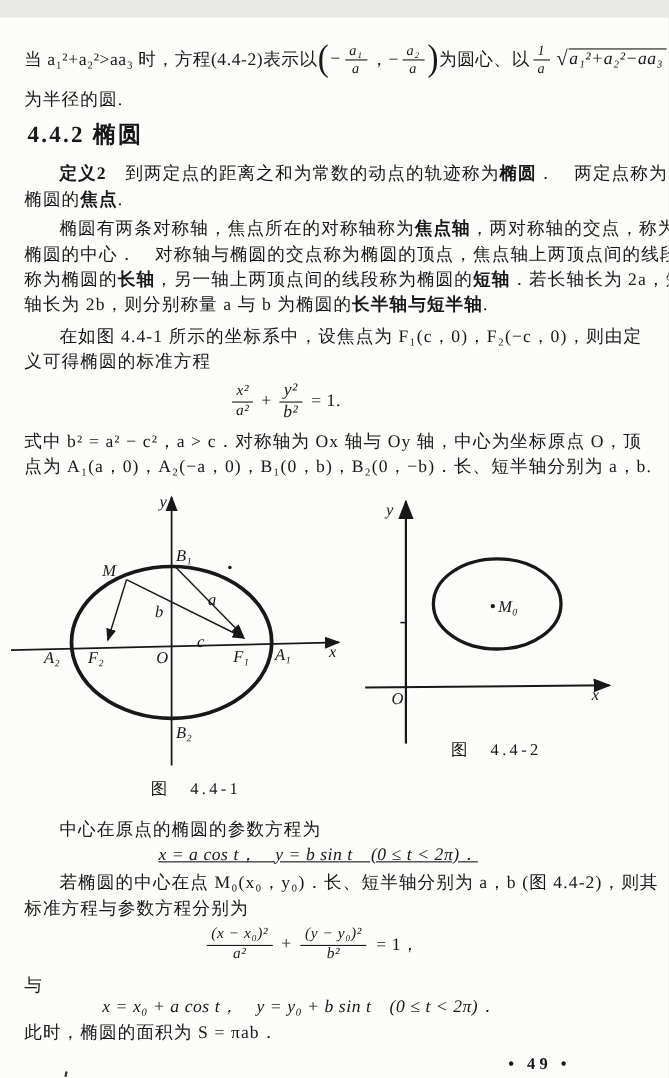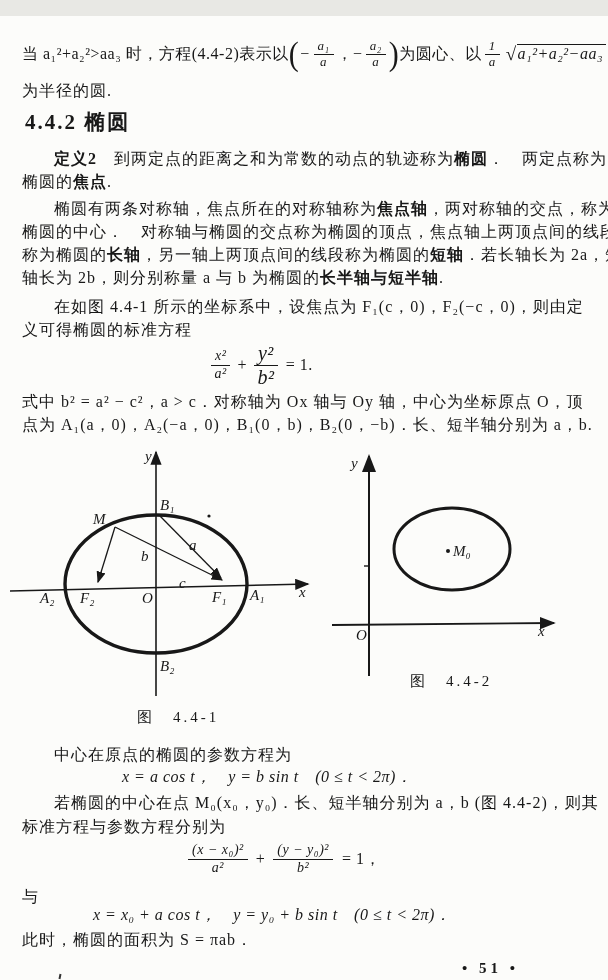--- a/index.html
+++ b/index.html
@@ -78,21 +78,21 @@
 
   <div class="line" style="left:54px;top:280px;">在如图 4.4-1 所示的坐标系中，设焦点为 F₁(c，0)，F₂(−c，0)，则由定</div>
   <div class="line" style="left:22px;top:303px;text-align:center;">义可得椭圆的标准方程</div>
 
   <div class="eq" style="left:208px;top:328px;height:42px;">
     <span class="frac" style="font-size:14px">
       <span class="num">x²</span>
       <span class="den">a²</span>
     </span>
     <span style="font-style:normal;margin:0 4px">+</span>
-    <span class="frac" style="font-size:20px">
+    <span class="frac" style="font-size:16px">
       <span class="num">y²</span>
       <span class="den">b²</span>
     </span>
     <span style="font-style:normal;margin-left:5px">= 1.</span>
   </div>
 
   <div class="line" style="left:22px;top:375px;">式中 b² = a² − c²，a &gt; c．对称轴为 Ox 轴与 Oy 轴，中心为坐标原点 O，顶</div>
   <div class="line" style="left:22px;top:398px;">点为 A₁(a，0)，A₂(−a，0)，B₁(0，b)，B₂(0，−b)．长、短半轴分别为 a，b.</div>
 
   <svg class="fig" style="left:8px;top:428px;" width="310" height="256" viewBox="0 0 310 256">
@@ -132,37 +132,37 @@
     <text x="133" y="108">M₀</text>
     <text x="36" y="192" font-style="normal">O</text>
     <text x="31" y="20">y</text>
     <text x="218" y="188">x</text>
   </svg>
 
   <div class="cap" style="left:137px;top:692px;">图　4.4-1</div>
   <div class="cap" style="left:410px;top:656px;">图　4.4-2</div>
 
   <div class="line" style="left:54px;top:728px;">中心在原点的椭圆的参数方程为</div>
-  <div class="eq" style="left:122px;top:750px;height:22px;">x = a cos t，　y = b sin t　(0 ≤ t &lt; 2π)．</div>
+  <div class="eq" style="left:144px;top:750px;height:22px;text-decoration:underline;">x = a cos t，　y = b sin t　(0 ≤ t &lt; 2π)．</div>
   <div class="line" style="left:54px;top:776px;">若椭圆的中心在点 M₀(x₀，y₀)．长、短半轴分别为 a，b (图 4.4-2)，则其</div>
   <div class="line" style="left:22px;top:800px;">标准方程与参数方程分别为</div>
 
   <div class="eq" style="left:185px;top:821px;height:44px;">
     <span class="frac" style="font-size:14px">
       <span class="num">(x − x₀)²</span>
       <span class="den">a²</span>
     </span>
     <span style="font-style:normal;margin:0 5px">+</span>
     <span class="frac" style="font-size:14px">
       <span class="num">(y − y₀)²</span>
       <span class="den">b²</span>
     </span>
     <span style="font-style:normal;margin-left:6px">= 1，</span>
   </div>
 
   <div class="line" style="left:22px;top:870px;">与</div>
   <div class="eq" style="left:93px;top:888px;height:22px;">x = x₀ + a cos t，　y = y₀ + b sin t　(0 ≤ t &lt; 2π)．</div>
   <div class="line" style="left:22px;top:913px;">此时，椭圆的面积为 S = πab．</div>
 
-  <div class="pageno" style="left:462px;top:944px;">• 51 •</div>
+  <div class="pageno" style="left:462px;top:944px;">• 49 •</div>
   <div class="speck" style="left:59px;top:958px;"></div>
 
 </div>
 
 </body></html>

